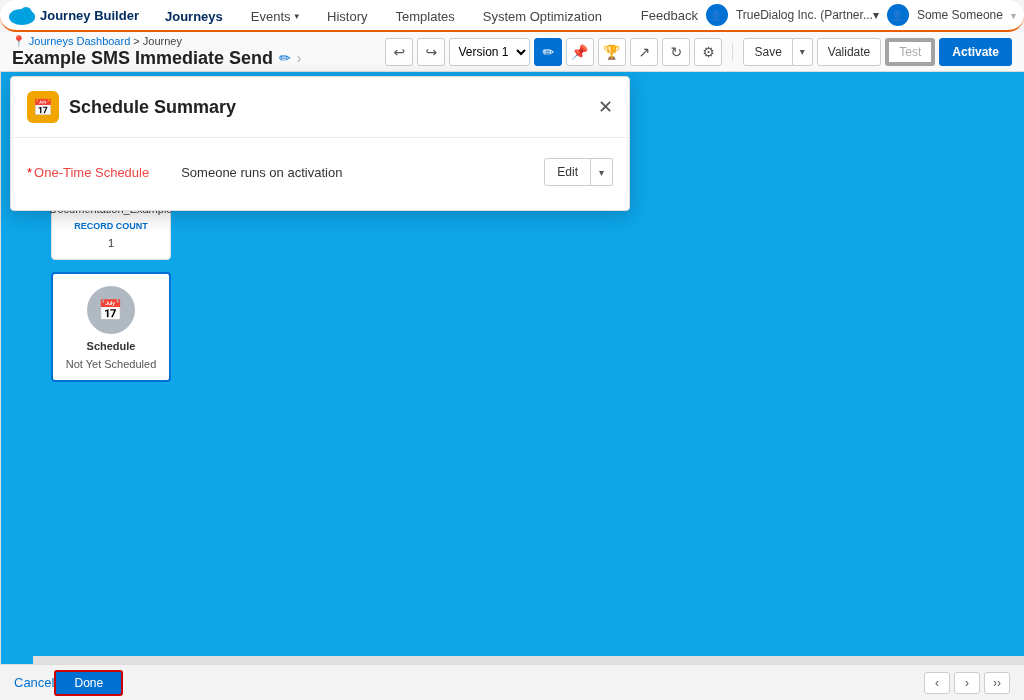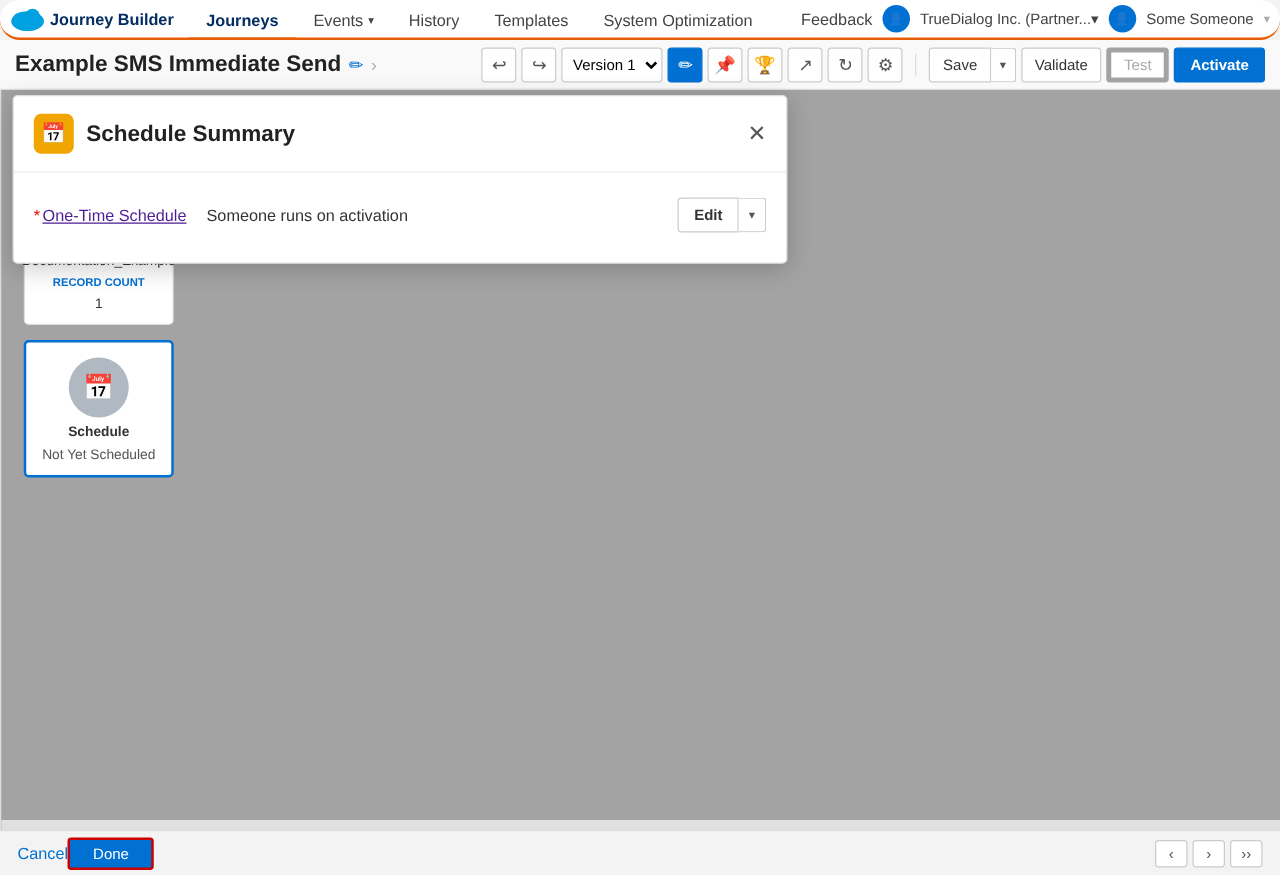--- a/index.html
+++ b/index.html
@@ -85,37 +85,37 @@
       width: 32px; height: 32px; background: #f0a500; border-radius: 6px;
       display: flex; align-items: center; justify-content: center; margin-right: 10px;
       font-size: 16px; color: #fff;
     }
     .modal-close { font-size: 18px; cursor: pointer; color: #555; }
     .modal-body { padding: 20px 16px 24px; }
     .schedule-row { display: flex; align-items: center; }
     .edit-group { display: flex; align-items: center; gap: 0; }
     .btn-edit {
       height: 28px; padding: 0 12px; background: #fff; border: 1px solid #ccc;
-      border-radius: 3px 0 0 3px; font-size: 12px; cursor: pointer; color: #333; font-weight: bold;
+      border-radius: 3px 0 0 3px; font-size: 12px; cursor: pointer; color: #333;
     }
     .btn-edit-arrow {
       height: 28px; width: 22px; background: #fff; border: 1px solid #ccc;
       border-left: none; border-radius: 0 3px 3px 0; font-size: 10px; cursor: pointer;
       display: flex; align-items: center; justify-content: center; color: #555;
     }
     .btn-cancel { background: none; border: none; font-size: 13px; color: #0070d2; cursor: pointer; }
     .btn-done {
       height: 26px; padding: 0 18px; background: #0070d2; border: 2px solid #e00;
       border-radius: 3px; font-size: 12px; cursor: pointer; color: #fff; font-weight: bold;
     }
 
     
     .canvas-area {
       position: absolute; top: 72px; right: 0; left: 630px; bottom: 36px;
-      background: #a3a3a3; border-left: 1px solid #ddd; overflow: hidden;
+      background: #0ea5e9; border-left: 1px solid #ddd; overflow: hidden; padding-left: 32px;
     }
     .canvas-inner { position: relative; width: 100%; height: 100%; }
 
     
     .node {
       position: absolute; display: flex; flex-direction: column;
       align-items: center; text-align: center;
     }
     .node-card {
       width: 120px; background: #fff; border: 1px solid #ddd;
@@ -215,20 +215,26 @@
     <div class="avatar">👤</div>
     <span class="user-org">TrueDialog Inc. (Partner...▾</span>
     <div class="avatar">👤</div>
     <span style="font-size:12px;color:#444;">Some Someone</span>
     <span style="font-size:10px;color:#aaa;">▾</span>
   </div>
 </div>
 
 <div class="sub-nav">
   <div class="sub-nav-left">
+    <div class="breadcrumb">
+      <span style="color:#888;font-size:11px;">📍</span>
+      <span style="color:#0070d2;font-size:11px;cursor:pointer;">Journeys Dashboard</span>
+      <span style="font-size:11px;"> &gt; </span>
+      <span style="font-size:11px;color:#444;">Journey</span>
+    </div>
     <div class="title-row">
       <span class="journey-title">Example SMS Immediate Send</span>
       <span style="font-size:14px;color:#0070d2;cursor:pointer;">✏</span>
       <span style="font-size:14px;color:#aaa;">›</span>
     </div>
   </div>
   <div class="sub-nav-tools">
     <button class="tool-btn">↩</button>
     <button class="tool-btn">↪</button>
     <select class="version-select">
@@ -255,21 +261,21 @@
   <div class="modal-header">
     <div class="modal-title-icon">
       <span>📅</span>
     </div>
     <span class="modal-title">Schedule Summary</span>
     <span class="modal-close">✕</span>
   </div>
   <div class="modal-body">
     <div class="schedule-row">
       <span style="color:#e00;margin-right:2px;font-size:13px;">*</span>
-      <span style="font-size:13px;color:#4c1d95;margin-right:16px;font-weight:500;text-decoration:underline;">One-Time Schedule</span>
+      <span style="font-size:13px;color:#ef4444;margin-right:32px;font-weight:500;">One-Time Schedule</span>
       <span style="font-size:13px;color:#333;flex:1;">Someone runs on activation</span>
       <div class="edit-group">
         <button class="btn-edit">Edit</button>
         <button class="btn-edit-arrow">▾</button>
       </div>
     </div>
   </div>
 </div>
 
 <div class="canvas-area" style="position: absolute; inset: 72px 0px 36px;">

